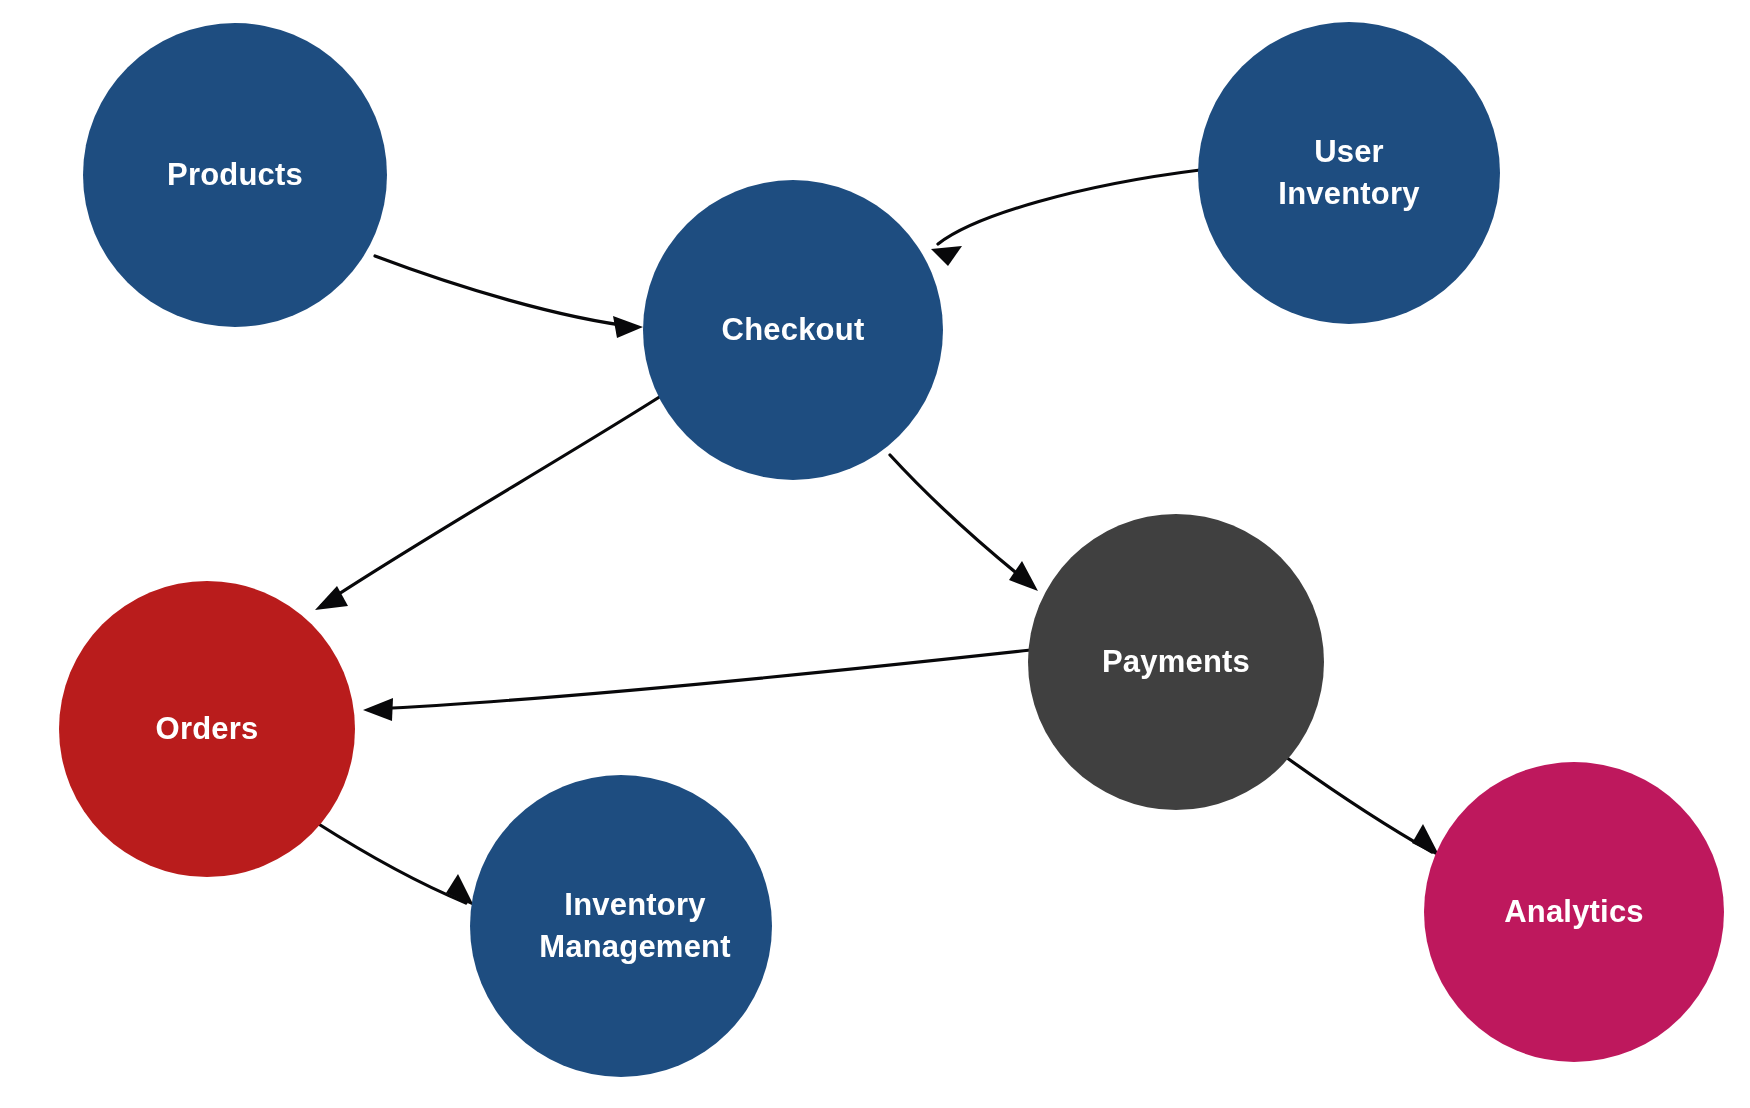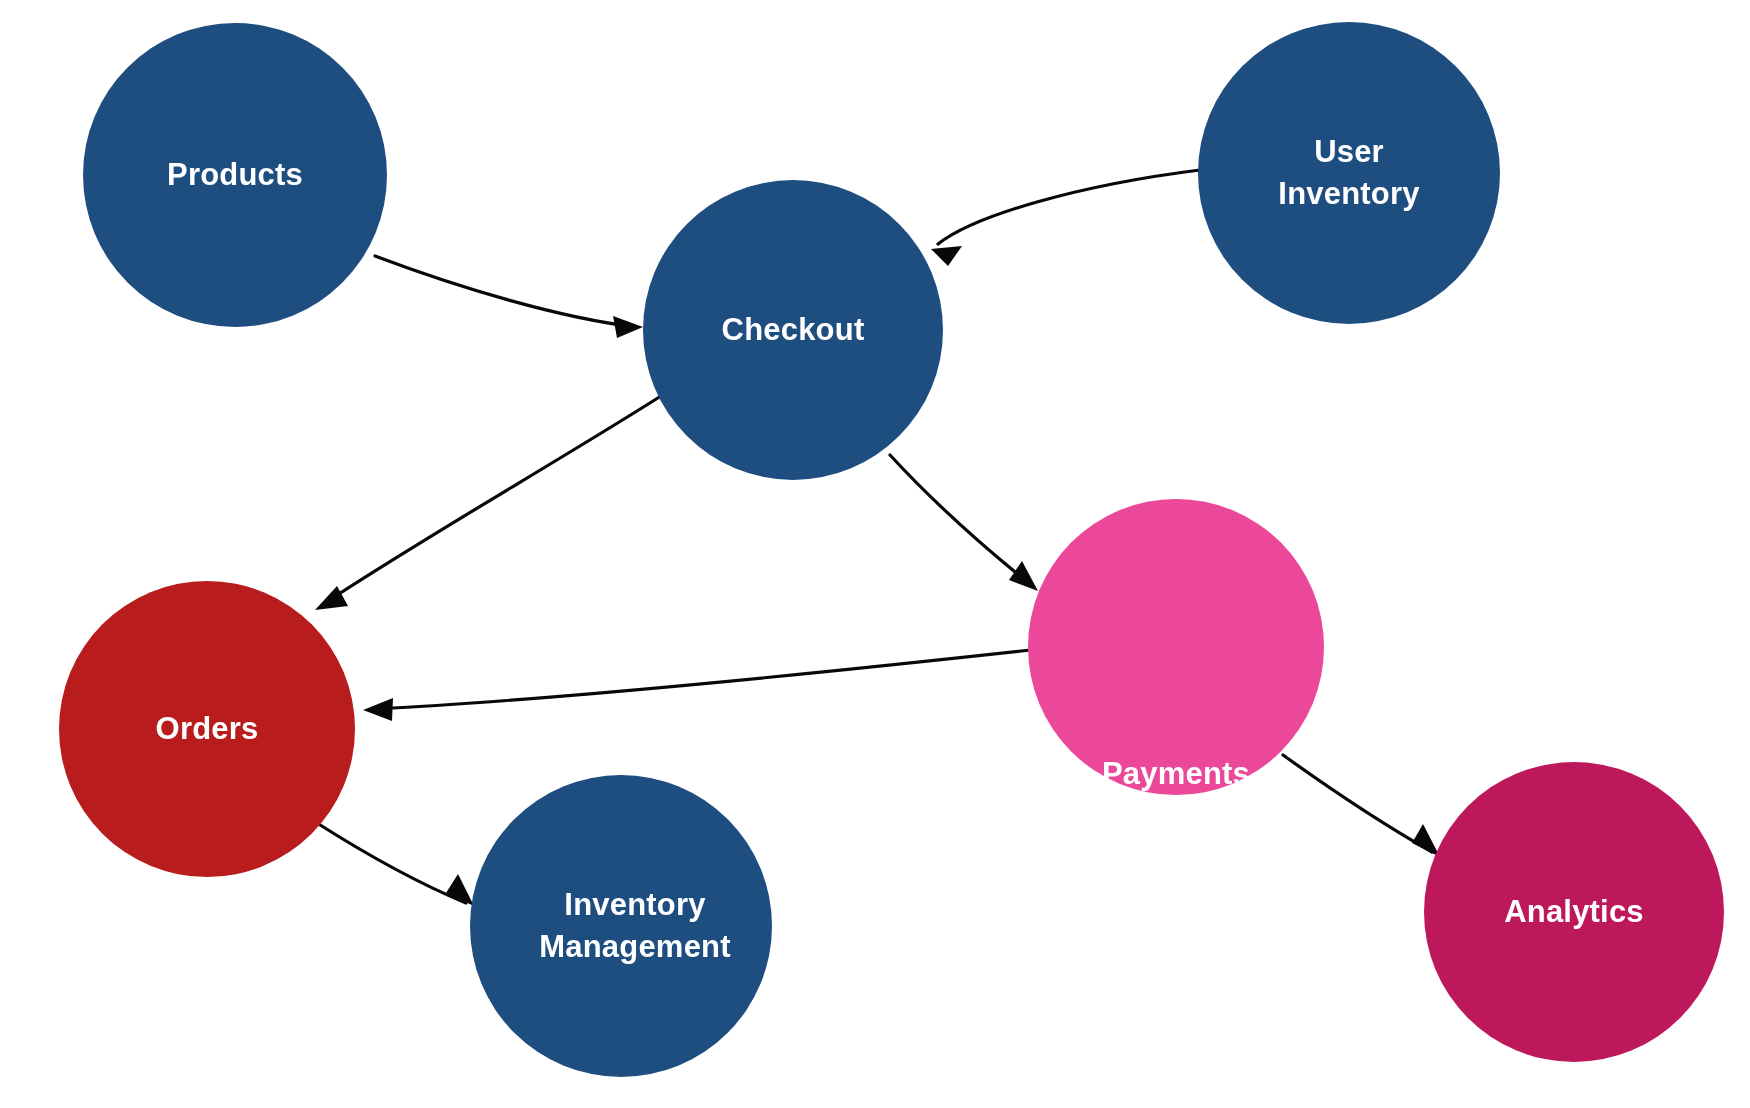--- a/index.html
+++ b/index.html
@@ -107,21 +107,21 @@
       <div class="node" style="left: 1198px; top: 22px; width: 302px; height: 302px; background: rgb(30, 77, 128);">
         <span class="node-label" style="color: rgb(255, 255, 255);">User
 Inventory</span>
       </div>
       <div class="node" style="left: 643px; top: 180px; width: 300px; height: 300px; background: rgb(30, 77, 128);">
         <span class="node-label" style="color: rgb(255, 255, 255);">Checkout</span>
       </div>
       <div class="node" style="left: 59px; top: 581px; width: 296px; height: 296px; background: #b91c1c;">
         <span class="node-label" style="color: rgb(255, 255, 255);">Orders</span>
       </div>
-      <div class="node" style="left: 1028px; top: 499px; width: 296px; height: 296px; background: #ec4899; align-items: flex-end;">
+      <div class="node" style="left: 1028px; top: 514px; width: 296px; height: 296px; background: #404040;">
         <span class="node-label" style="color: rgb(255, 255, 255);">Payments</span>
       </div>
       <div class="node" style="left: 470px; top: 775px; width: 302px; height: 302px; background: rgb(30, 77, 128);">
         <span class="node-label" style="color: rgb(255, 255, 255); margin-left: 28px;">Inventory
 Management</span>
       </div>
       <div class="node" style="left: 1424px; top: 762px; width: 300px; height: 300px; background: #be185d;">
         <span class="node-label" style="color: rgb(255, 255, 255);">Analytics</span>
       </div>
     </div>

